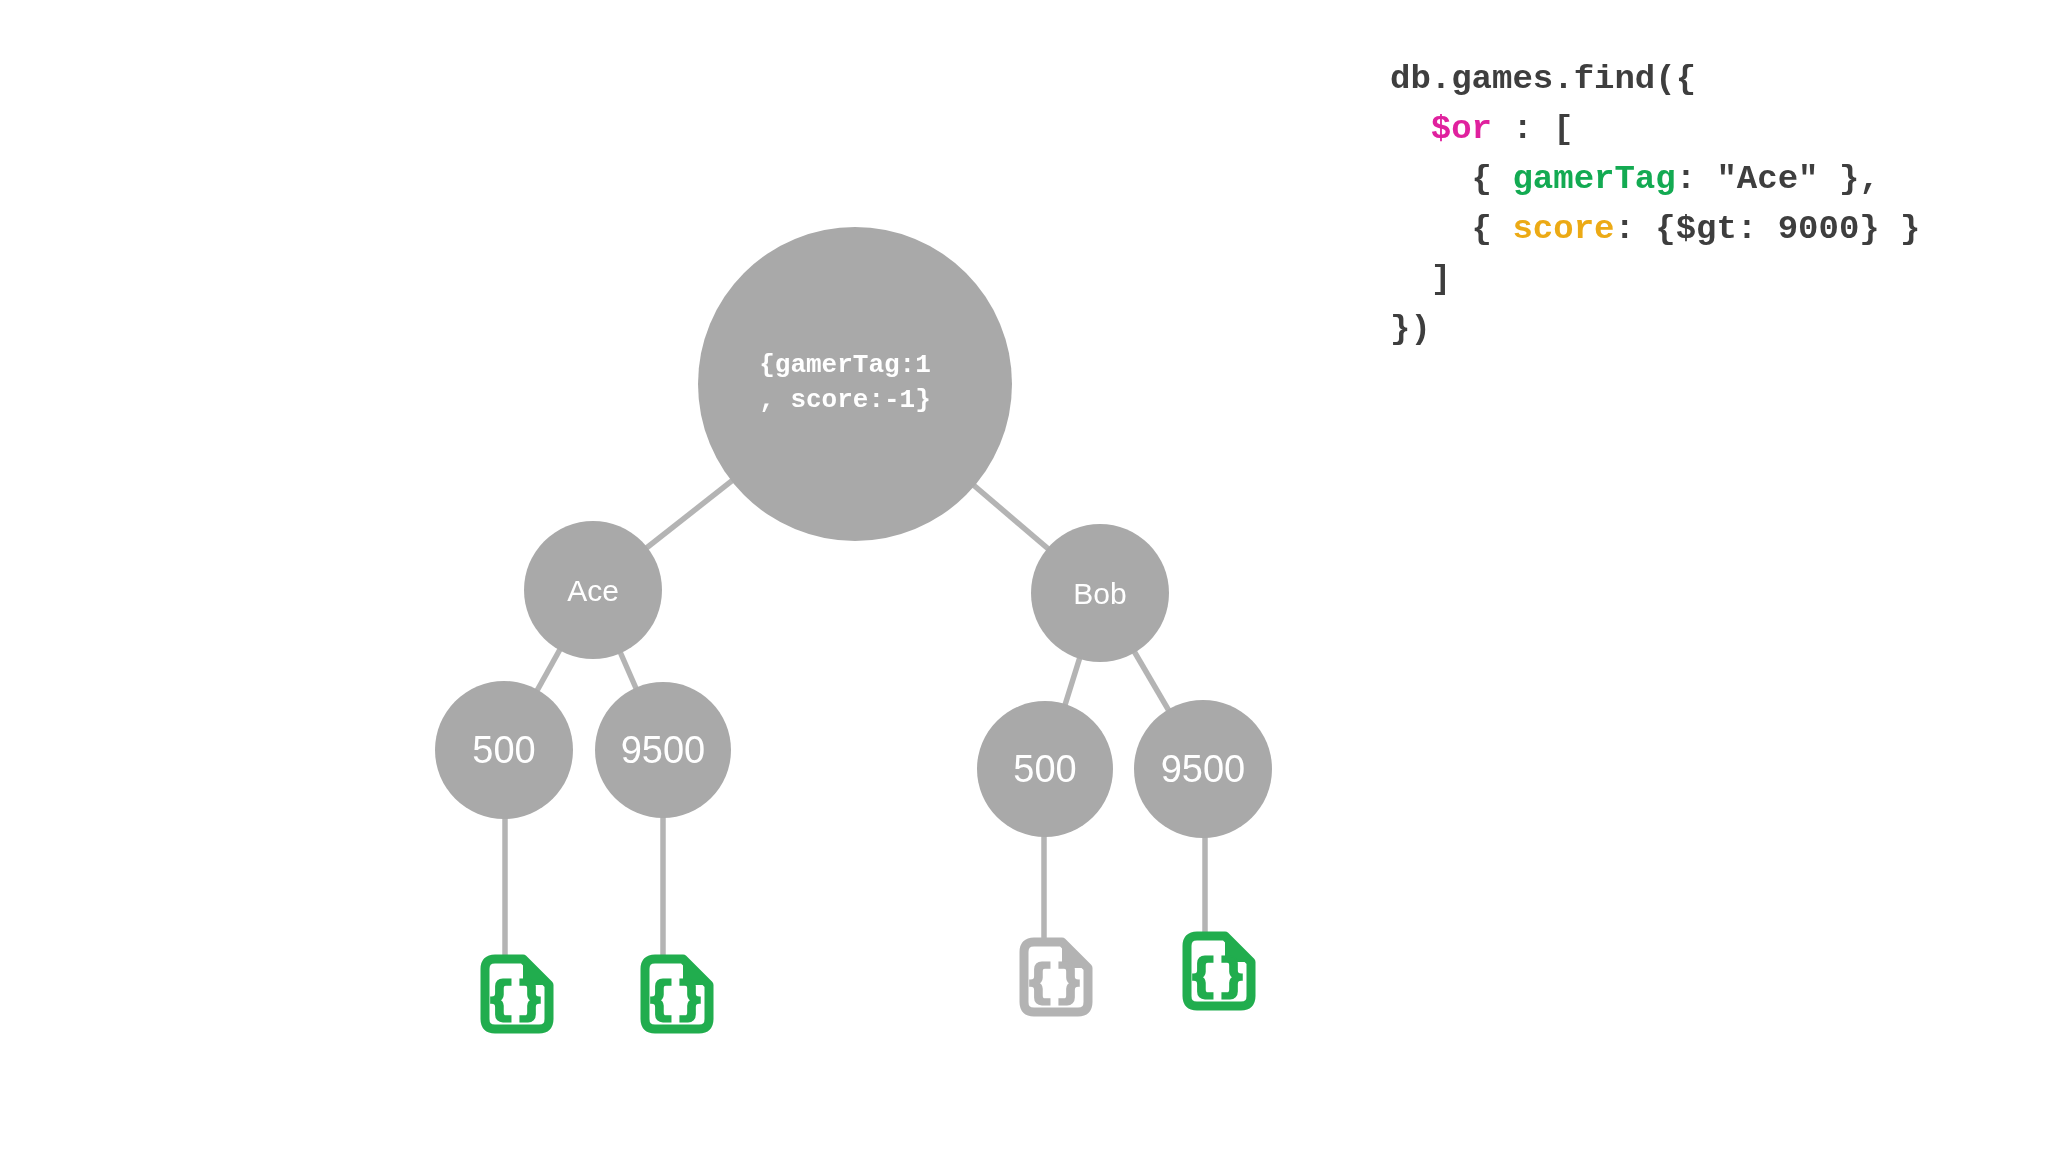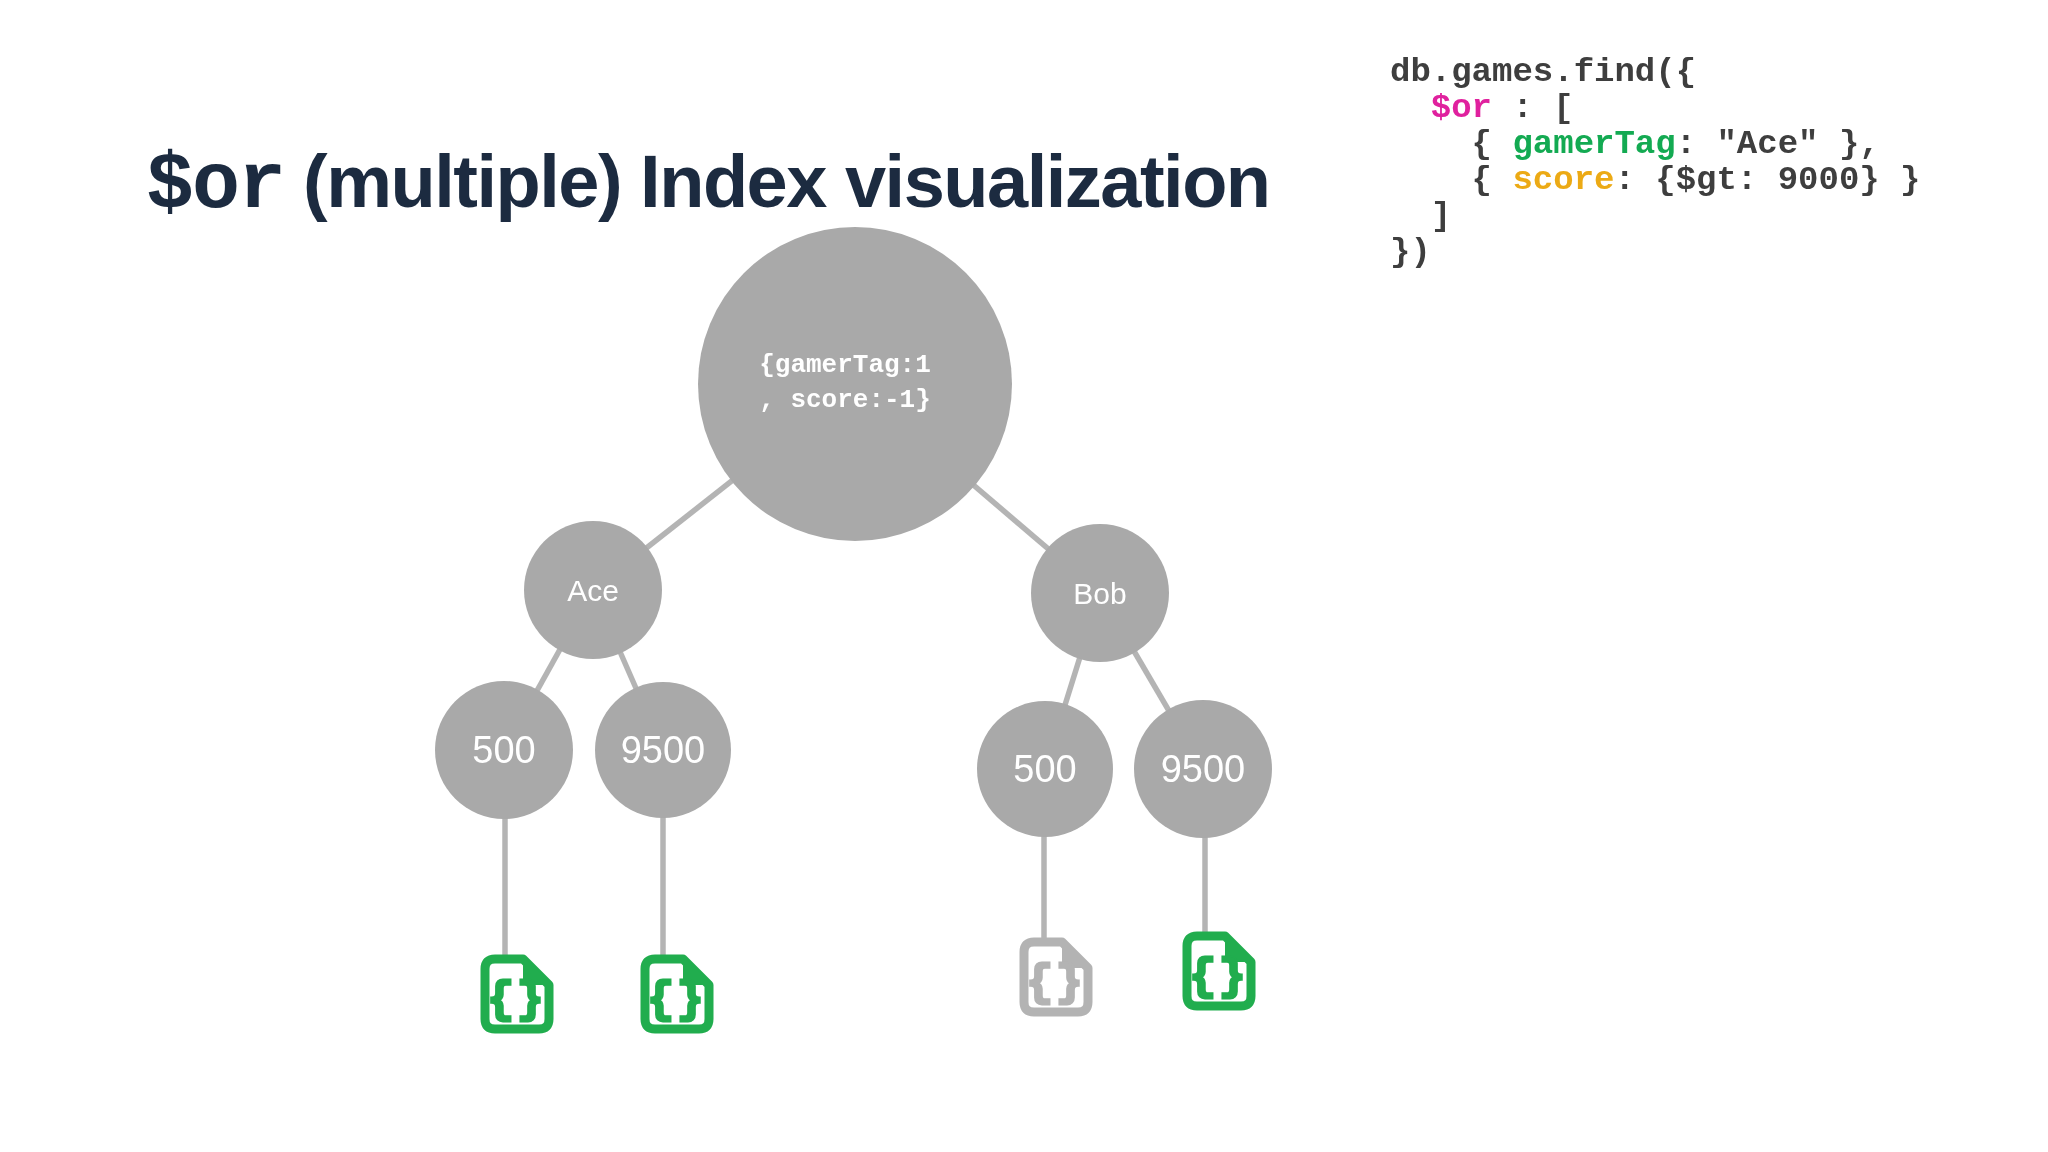--- a/index.html
+++ b/index.html
@@ -34,21 +34,21 @@
   }
 
   
   .code {
     position: absolute;
     left: 1390px; top: 54px;
     margin: 0;
     font-family: "Liberation Mono", monospace;
     font-weight: 700;
     font-size: 34px;
-    line-height: 36px;
+    line-height: 50px;
     color: #3e3e3e;
     white-space: pre;
   }
   .tok-magenta { color: #e0219e; }
   .tok-green   { color: #13aa52; }
   .tok-gold    { color: #ecaa15; }
 
   
   .tree { position: absolute; left: 0; top: 0; }
   .edge { stroke: #b4b4b4; stroke-width: 5.5; }
@@ -87,21 +87,20 @@
   .doc.green .braces { fill: #21ad4e; stroke: #21ad4e; }
   .doc.gray .page    { stroke: #b3b3b3; }
   .doc.gray .fold    { fill: #b3b3b3; }
   .doc.gray .braces  { fill: #b3b3b3; stroke: #b3b3b3; }
 </style>
 </head>
 <body>
 
 <div class="slide">
 
-  <h1 class="title"><span class="title-code">$or</span><span class="title-rest"> (multiple) Index visualization</span></h1>
 
   <pre class="code"><span>db.games.find({</span>
 <span>  </span><span class="tok-magenta">$or</span><span> : [</span>
 <span>    { </span><span class="tok-green">gamerTag</span><span>: "Ace" },</span>
 <span>    { </span><span class="tok-gold">score</span><span>: {$gt: 9000} }</span>
 <span>  ]</span>
 <span>})</span></pre>
 
   <svg class="tree" width="2048" height="1152" viewBox="0 0 2048 1152">
 

